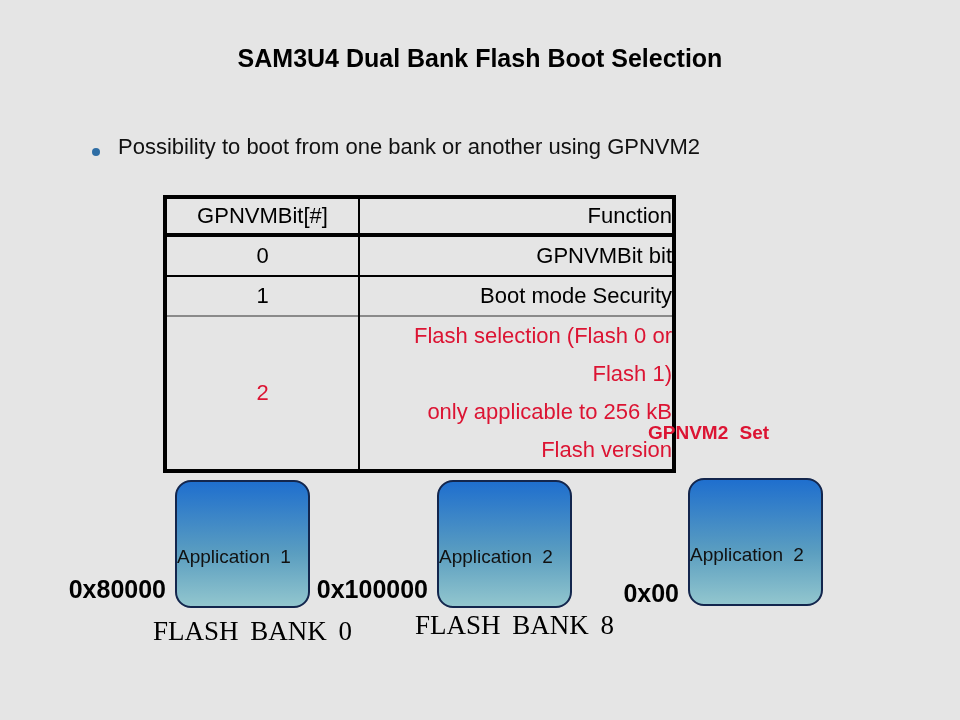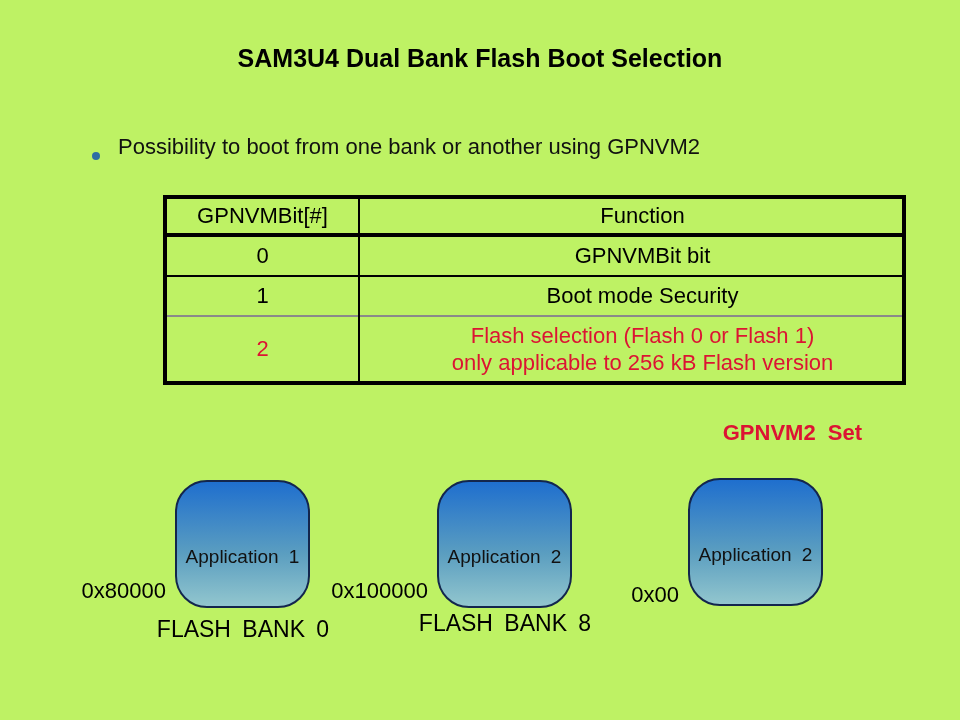--- a/index.html
+++ b/index.html
@@ -3,96 +3,96 @@
 <meta charset="utf-8">
 <style>
   html, body { margin: 0; padding: 0; }
   body {
     width: 960px; height: 720px;
     background: #ffffff;
     font-family: "Liberation Sans", sans-serif;
     color: #000;
     overflow: hidden;
   }
-  .slide { position: relative; width: 960px; height: 720px; background: #bef264; }
+  .slide { position: relative; width: 960px; height: 720px; background: #e5e5e5; }
 
   .title {
     position: absolute; top: 44px; left: 0; width: 100%;
     text-align: center;
     font-size: 25px; font-weight: bold; color: #000;
   }
 
   .bullet-row {
     position: absolute; left: 92px; top: 134px;
-    display: flex; align-items: flex-end;
+    display: flex; align-items: center;
     font-size: 22px; color: #111;
   }
   .bullet-dot {
     width: 8px; height: 8px; border-radius: 50%;
     background: var(--bullet-blue, #2e6da4);
     margin: 9px 18px 0 0; flex: 0 0 auto;
   }
 
   table.gpnvm-table {
     position: absolute; left: 163px; top: 195px;
-    width: 743px;
+    width: 513px;
     border-collapse: collapse;
     border: 4px solid var(--table-border, #000);
     font-size: 22px;
     table-layout: fixed;
   }
   .gpnvm-table th, .gpnvm-table td { padding: 0; font-weight: normal; vertical-align: middle; }
   .gpnvm-table col.c-bit { width: 194px; }
   .gpnvm-table thead th { height: 34px; border-bottom: 4px solid var(--table-border, #000); }
   .gpnvm-table .cell-bit { text-align: center; border-right: 2px solid var(--table-border, #000); }
-  .gpnvm-table .cell-fn { text-align: center; padding-left: 23px; }
+  .gpnvm-table .cell-fn { text-align: right; padding-left: 23px; }
   .gpnvm-table tbody tr.r0 td { height: 38px; }
   .gpnvm-table tbody tr.r1 td { height: 38px; border-top: 2px solid var(--table-border, #000); }
   .gpnvm-table tbody tr.r2 td { height: 64px; border-top: 2px solid var(--row-divider-gray, #8a8a8a); }
   .gpnvm-table tr.highlight td { color: var(--accent-red, #dc1433); }
-  .fn-multiline { white-space: pre-line; line-height: 27px; padding: 2px 0 2px 0; margin-left: 40px; }
+  .fn-multiline { white-space: pre-line; line-height: 38px; padding: 2px 0 2px 0; margin-left: 40px; }
 
   .annotation {
     position: absolute; left: 648px; top: 421px; width: 214px;
-    text-align: right;
+    text-align: left;
     color: var(--accent-red, #dc1433);
-    font-size: 22px; font-weight: bold; line-height: 23px;
+    font-size: 19px; font-weight: bold; line-height: 23px;
     word-spacing: 6px;
   }
 
   .bank { position: absolute; width: 135px; height: 128px; }
   .bank-0 { left: 175px; top: 480px; }
   .bank-1 { left: 437px; top: 480px; }
   .bank-2 { left: 688px; top: 478px; }
 
   .shape {
     box-sizing: border-box;
     width: 135px; height: 128px;
     border: 2px solid var(--shape-border, #13264d);
-    border-radius: 32px;
+    border-radius: 16px;
     background: linear-gradient(to bottom,
       var(--shape-gradient-top, #1f6fce) 0%,
       var(--shape-gradient-mid, #5b9ec0) 58%,
       var(--shape-gradient-bottom, #92c6ce) 100%);
-    display: flex; align-items: center; justify-content: center;
+    display: flex; align-items: center; 
   }
   .app-label {
     margin-top: 26px;
     font-size: 19px; color: #111; white-space: nowrap;
     word-spacing: 5px;
   }
   .address {
     position: absolute; right: 100%; margin-right: 9px; bottom: 4px;
-    font-size: 22px; font-weight: normal; white-space: nowrap; color: #000; margin-top: 20px;
+    font-size: 25px; font-weight: bold; white-space: nowrap; color: #000; margin-top: 20px;
   }
   .bank-2 .address { bottom: -2px; }
   .caption {
     position: absolute; top: 136px; left: -22px; width: 180px;
-    text-align: center; font-size: 23px; color: #000;
-    white-space: nowrap; word-spacing: 5px;
+    text-align: center; font-size: 27px; color: #000;
+    white-space: nowrap; word-spacing: 5px; font-family: Liberation Serif, serif;
   }
   .bank-1 .caption { top: 130px; }
   .bank-2 .caption { top: 138px; }
 </style>
 </head>
 <body>
 
 <div class="slide">
 
   <div class="title">SAM3U4 Dual Bank Flash Boot Selection</div>

